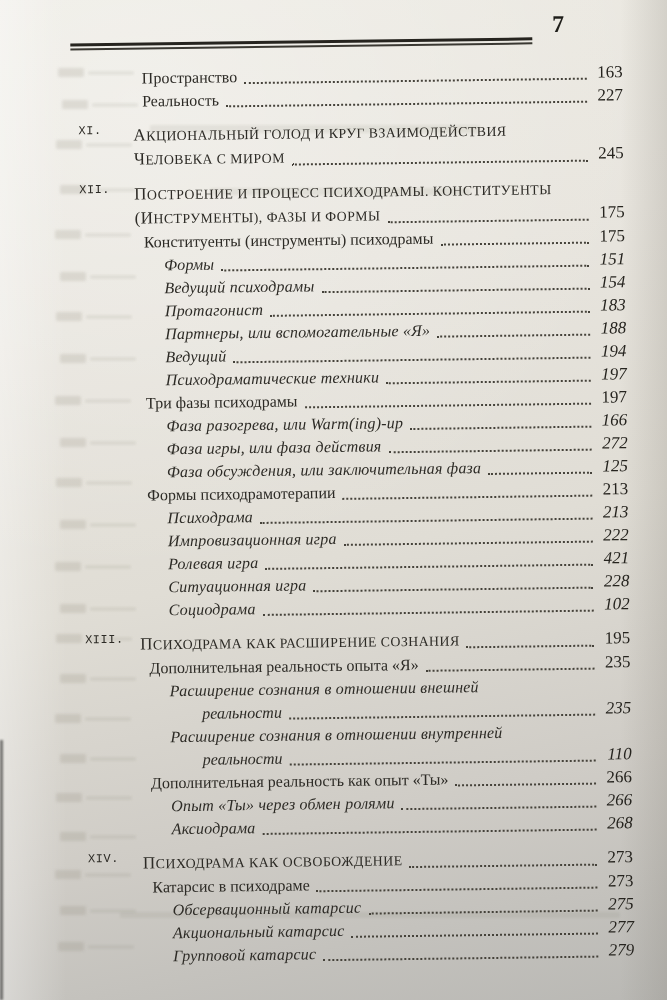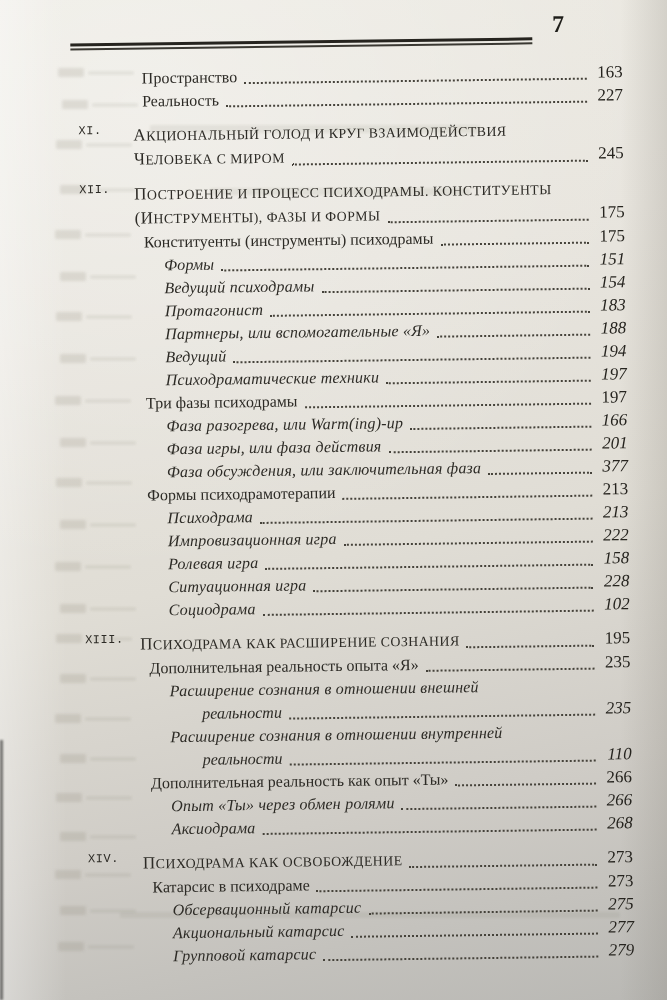--- a/index.html
+++ b/index.html
@@ -191,46 +191,46 @@
           <span class="pg">197</span>
         </div>
         <div class="row lv3">
           <span class="txt">Фаза разогрева, или Warm(ing)-up</span>
           <span class="leader"></span>
           <span class="pg">166</span>
         </div>
         <div class="row lv3">
           <span class="txt">Фаза игры, или фаза действия</span>
           <span class="leader"></span>
-          <span class="pg">201</span>
+          <span class="pg">272</span>
         </div>
         <div class="row lv3">
           <span class="txt">Фаза обсуждения, или заключительная фаза</span>
           <span class="leader"></span>
-          <span class="pg">377</span>
+          <span class="pg">125</span>
         </div>
         <div class="row lv2">
           <span class="txt">Формы психодрамотерапии</span>
           <span class="leader"></span>
           <span class="pg">213</span>
         </div>
         <div class="row lv3">
           <span class="txt">Психодрама</span>
           <span class="leader"></span>
           <span class="pg">213</span>
         </div>
         <div class="row lv3">
           <span class="txt">Импровизационная игра</span>
           <span class="leader"></span>
           <span class="pg">222</span>
         </div>
         <div class="row lv3">
           <span class="txt">Ролевая игра</span>
           <span class="leader"></span>
-          <span class="pg">158</span>
+          <span class="pg">421</span>
         </div>
         <div class="row lv3">
           <span class="txt">Ситуационная игра</span>
           <span class="leader"></span>
           <span class="pg">228</span>
         </div>
         <div class="row lv3">
           <span class="txt">Социодрама</span>
           <span class="leader"></span>
           <span class="pg">102</span>

